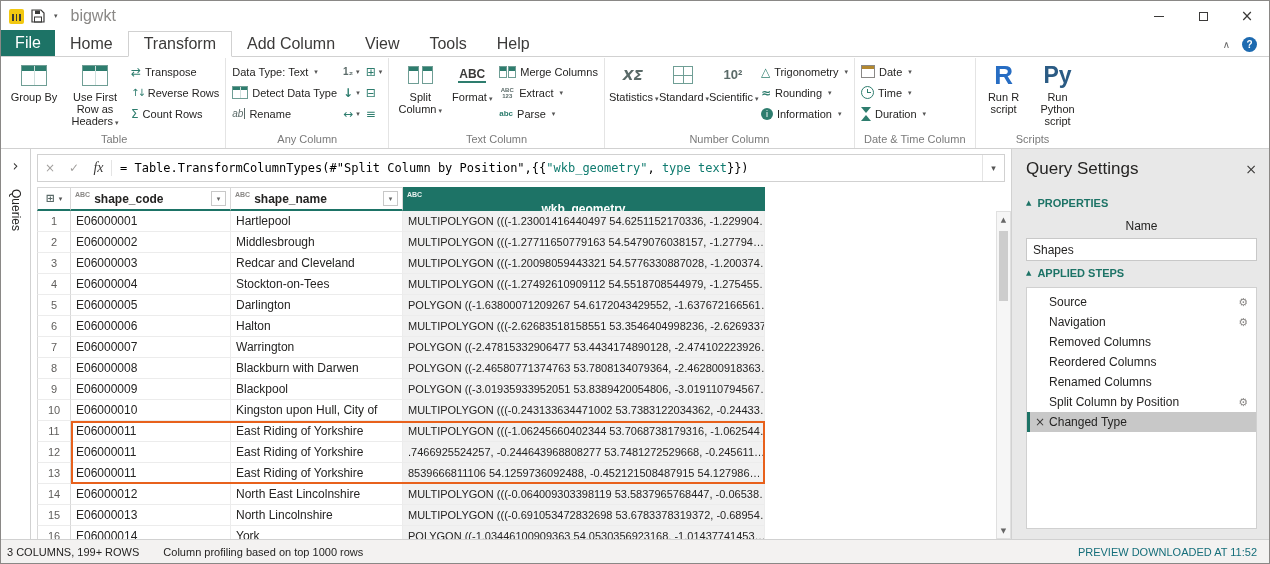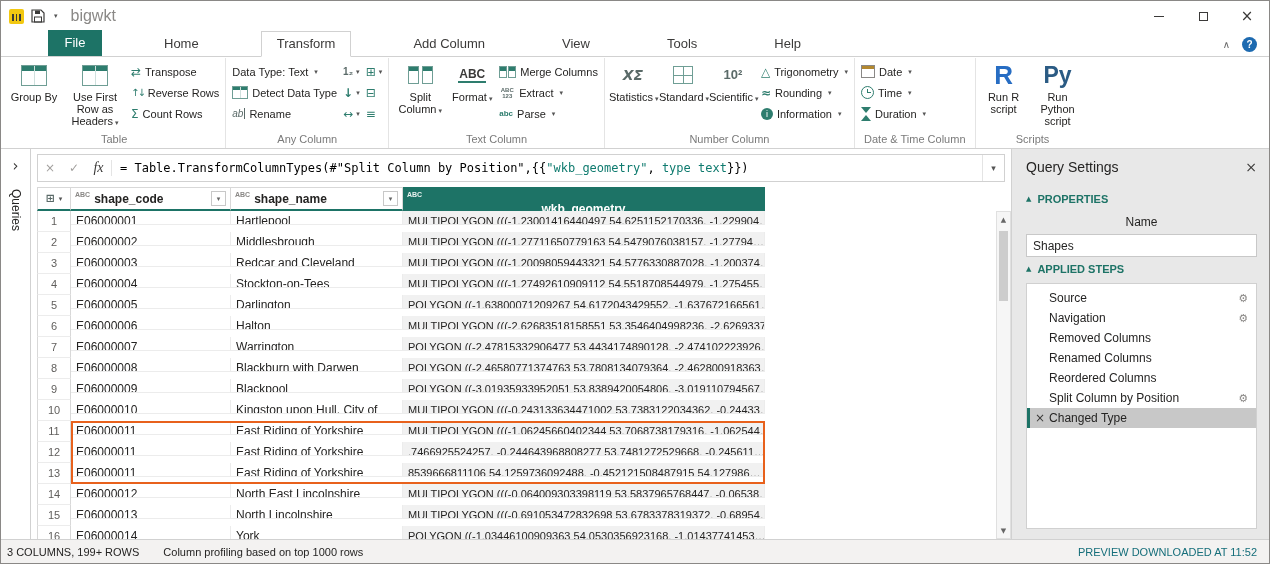--- a/index.html
+++ b/index.html
@@ -20,21 +20,21 @@
     background:repeating-linear-gradient(90deg,#3b3a39 0 2px,transparent 2px 3.5px);}
   .title-text{color:#8a8886;font-size:16px;margin-left:6px;}
   .win-btns{margin-left:auto;display:flex;height:30px;}
   .win-btn{width:44px;display:flex;align-items:center;justify-content:center;color:#3b3a39;}
   .mini-bar{width:10px;height:1px;background:#3b3a39;}
   .maxi-box{width:9px;height:9px;border:1px solid #3b3a39;}
   .close-x{font-size:15px;font-family:"DejaVu Sans",sans-serif;}
 
   
   .tabrow{height:26px;display:flex;align-items:flex-end;border-bottom:1px solid var(--border);flex:none;background:#fff;padding-left:0;}
-  .tab{padding:0 15px;line-height:25px;font-size:13px;color:#3b3a39;margin-left:47px;}
+  .tab{padding:0 15px;line-height:25px;font-size:16px;color:#3b3a39;}
   .tab.file{background:var(--teal);color:#fff;width:54px;text-align:center;padding:0;line-height:26px;}
   .tab.active{background:#fff;border:1px solid var(--border);border-bottom:1px solid #fff;margin-bottom:-1px;line-height:24px;}
   .tabrow-right{margin-left:auto;display:flex;align-items:center;gap:12px;padding-right:12px;margin-bottom:4px;}
   .collapse-car{font-family:"DejaVu Sans",sans-serif;font-size:10px;color:#666;}
   .help-ic{width:15px;height:15px;border-radius:50%;background:#1d6ab0;color:#fff;font-size:10px;font-weight:bold;display:flex;align-items:center;justify-content:center;}
 
   
   .ribbon{height:92px;display:flex;align-items:stretch;border-bottom:1px solid var(--border);flex:none;background:#fff;padding:1px 2px 0;}
   .rgroup{display:flex;flex-direction:column;border-right:1px solid #e4e4e4;padding:0 3px;}
   .rg-body{display:flex;align-items:flex-start;flex:1;}
@@ -95,35 +95,35 @@
   .hc{height:24px;border:1px solid #d8d8d8;border-left:none;border-bottom:2px solid var(--teal);background:#fff;display:flex;align-items:center;gap:4px;padding:0 4px;font-weight:bold;font-size:12px;}
   .hc.corner{border-left:1px solid #d8d8d8;justify-content:center;gap:2px;}
   .hc.sel{background:var(--teal);color:#fff;border-color:var(--teal);flex-direction:column;}
   .tabc{font-size:7px;font-weight:bold;color:#8a8886;align-self:flex-start;margin-top:3px;letter-spacing:0;}
   .hc.sel .tabc{color:#e8f2ef;}
   .fbox{margin-left:auto;width:15px;height:15px;border:1px solid #c8c8c8;background:#fff;display:flex;align-items:center;justify-content:center;font-size:7px;color:#666;font-family:"DejaVu Sans",sans-serif;}
   .hc.sel .fbox{background:transparent;border-color:#fff;color:#fff;}
   .corner-gly{font-family:"DejaVu Sans",sans-serif;font-size:11px;color:#5a6a68;}
   .w-rn{width:34px;}.w-c1{width:160px;}.w-c2{width:172px;}.w-c3{width:362px;}
   .gr{display:flex;height:21px;}
-  .gr .c{height:14px;line-height:20px;padding:0 5px;border-right:1px solid var(--lightborder);border-bottom:1px solid var(--lightborder);white-space:nowrap;overflow:hidden;font-size:12px;}
+  .gr .c{height:21px;line-height:20px;padding:0 5px;border-right:1px solid var(--lightborder);border-bottom:1px solid var(--lightborder);white-space:nowrap;overflow:hidden;font-size:12px;}
   .gr .rn{height:21px;line-height:20px;text-align:center;color:#605e5c;font-size:11px;border-right:1px solid #d8d8d8;border-bottom:1px solid var(--lightborder);border-left:1px solid #d8d8d8;}
   .gr .c3{background:#f1f1f1;font-size:11px;}
   .hlbox{position:absolute;border:2px solid var(--orange);pointer-events:none;}
 
   
   .vscroll{position:absolute;top:24px;right:0;bottom:0;width:15px;background:#f6f6f6;border:1px solid #e0e0e0;display:flex;flex-direction:column;}
   .sarrow{height:15px;display:flex;align-items:center;justify-content:center;font-size:7px;color:#666;font-family:"DejaVu Sans",sans-serif;}
   .strack{flex:1;position:relative;}
   .sthumb{position:absolute;top:4px;left:2px;width:9px;height:70px;background:#cdcdcd;}
 
   
   .rightpanel{width:258px;flex:none;background:#e8e8e8;border-left:1px solid var(--border);padding:10px 12px 10px 14px;display:flex;flex-direction:column;}
   .qs-title-row{display:flex;align-items:center;margin-bottom:12px;}
-  .qs-title{font-size:14px;color:var(--txt);text-align:center;}
+  .qs-title{font-size:17px;color:var(--txt);text-align:center;}
   .qs-close{margin-left:auto;font-family:"DejaVu Sans",sans-serif;font-size:14px;color:#3b3a39;}
   .sec-h{display:flex;align-items:center;gap:6px;color:var(--teal);font-size:11px;font-weight:bold;margin:6px 0;}
   .tri{font-family:"DejaVu Sans",sans-serif;font-size:7px;}
   .name-label{font-size:12px;margin:4px 0 5px;color:var(--txt);text-align:center;}
   .name-input{width:100%;height:23px;border:1px solid #c8c8c8;padding:0 6px;font-size:12px;font-family:"Liberation Sans",sans-serif;color:var(--txt);}
   .all-props{color:var(--teal);font-size:12px;margin:10px 0 8px;}
   .steps{flex:1;background:#fff;border:1px solid #d0d0d0;margin-top:2px;padding:4px 0;overflow:hidden;}
   .step{display:flex;align-items:center;height:20px;padding:0 8px 0 22px;font-size:12px;color:var(--txt);}
   .step.sel{background:#c8c8c8;border-left:3px solid var(--teal);padding-left:5px;}
   .step-x{margin-right:4px;color:#3b3a39;font-family:"DejaVu Sans",sans-serif;font-size:12px;}
@@ -548,24 +548,24 @@
             <span class="step-gear">⚙</span>
           </div>
           <div class="step">
             <span class="step-label">Navigation</span>
             <span class="step-gear">⚙</span>
           </div>
           <div class="step">
             <span class="step-label">Removed Columns</span>
           </div>
           <div class="step">
+            <span class="step-label">Reordered Columns</span>
+          </div>
+          <div class="step">
             <span class="step-label">Renamed Columns</span>
-          </div>
-          <div class="step">
-            <span class="step-label">Reordered Columns</span>
           </div>
           <div class="step">
             <span class="step-label">Split Column by Position</span>
             <span class="step-gear">⚙</span>
           </div>
           <div class="step sel">
             <span class="step-x">×</span>
             <span class="step-label">Changed Type</span>
           </div>
         </div>

